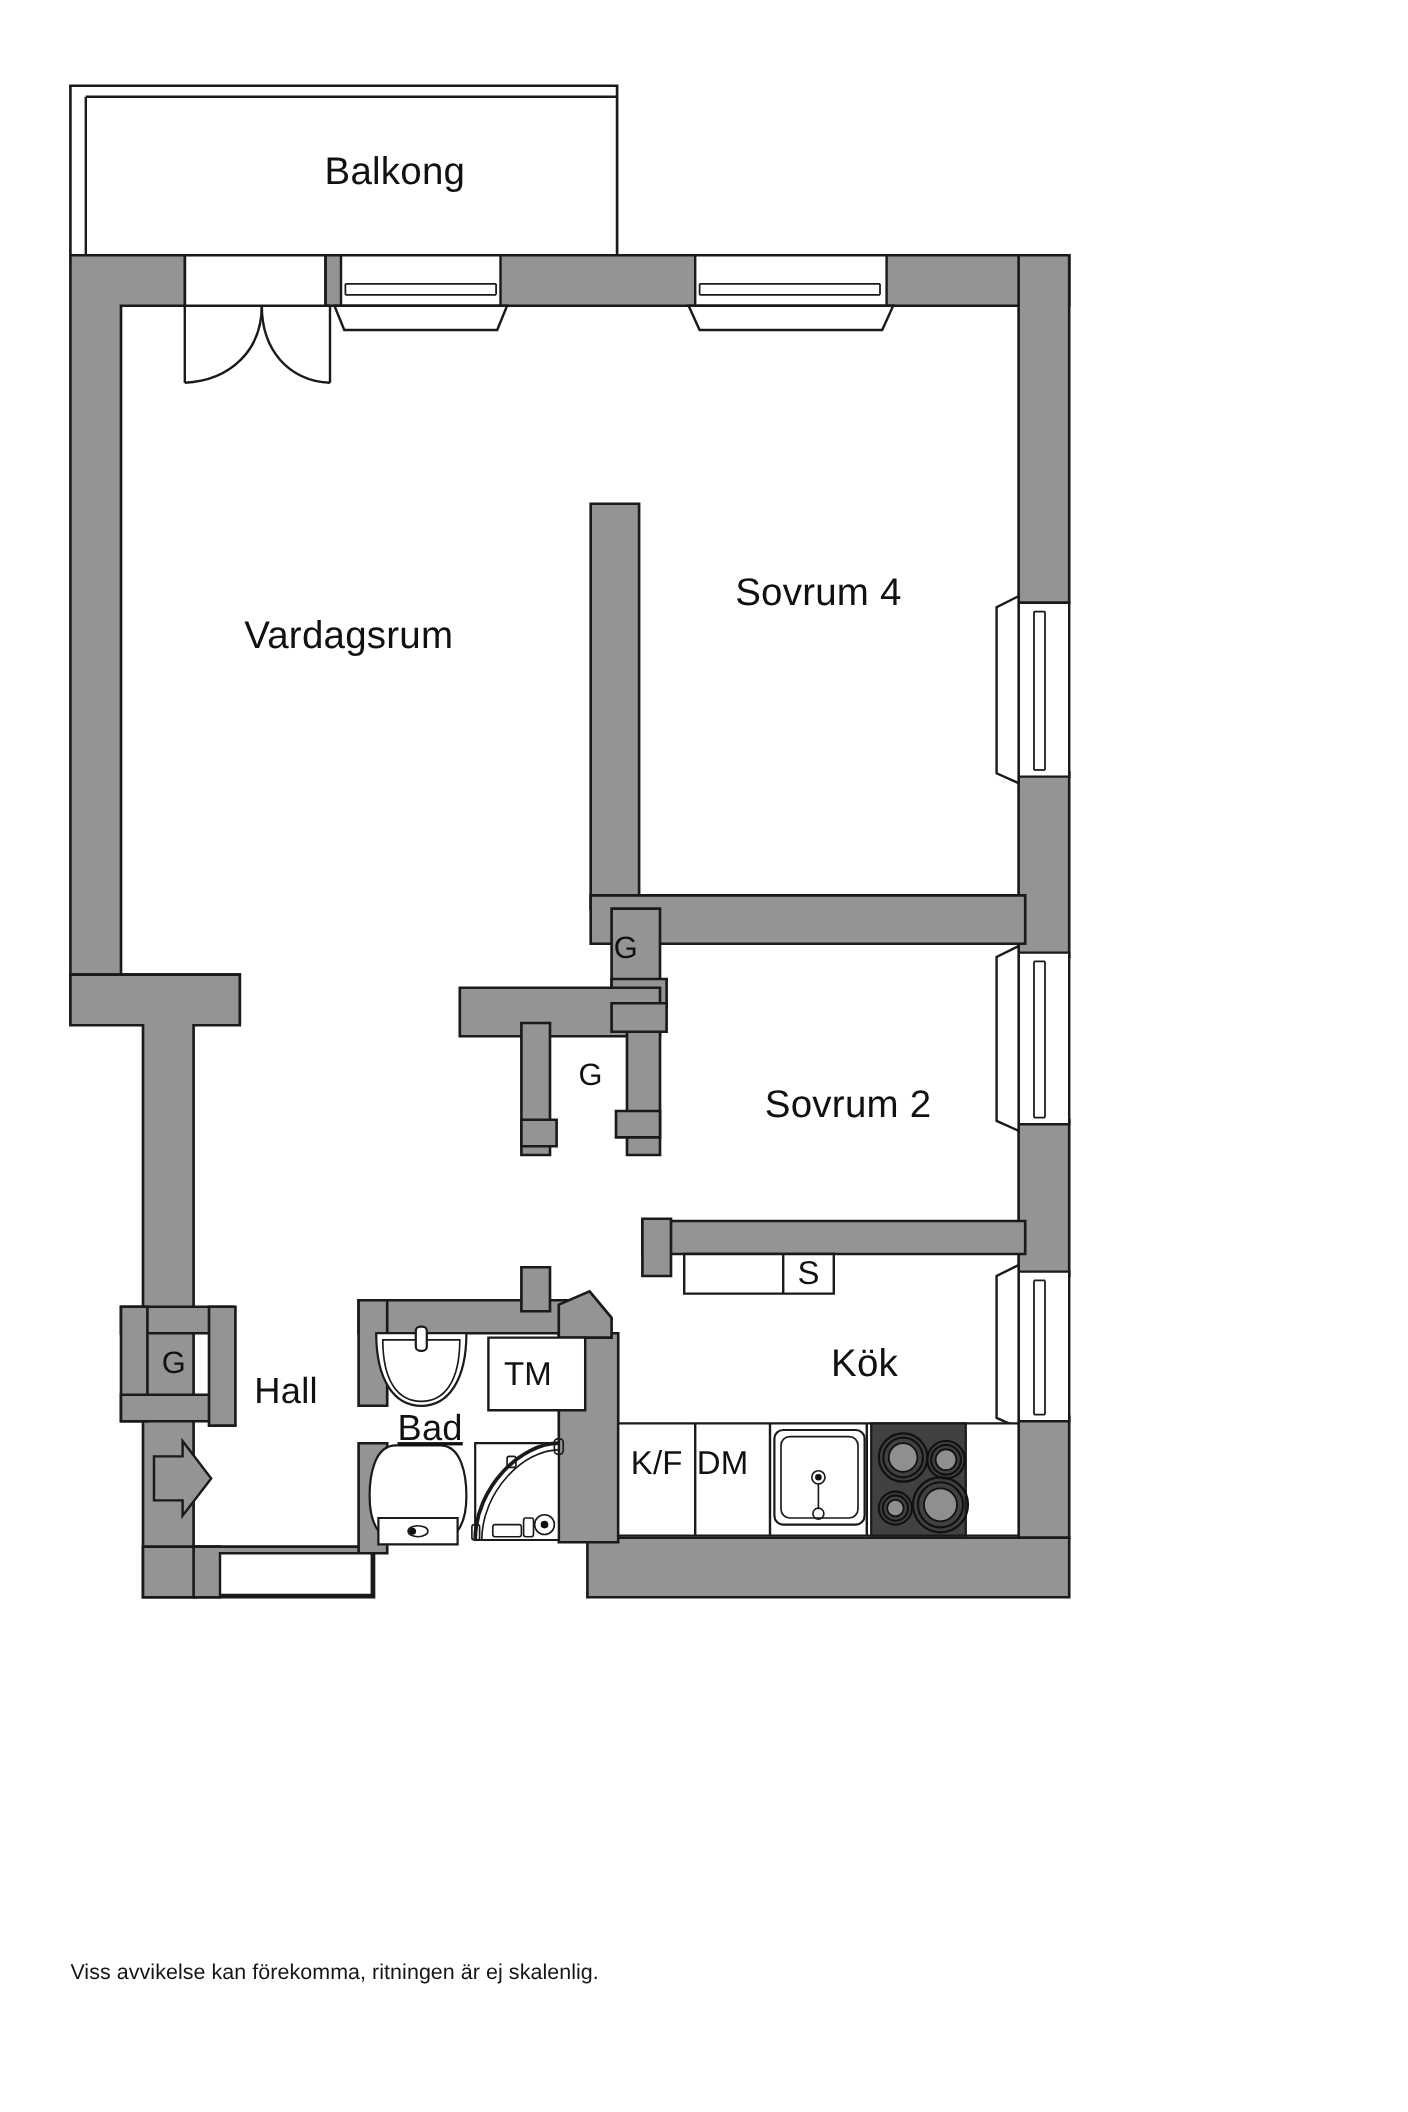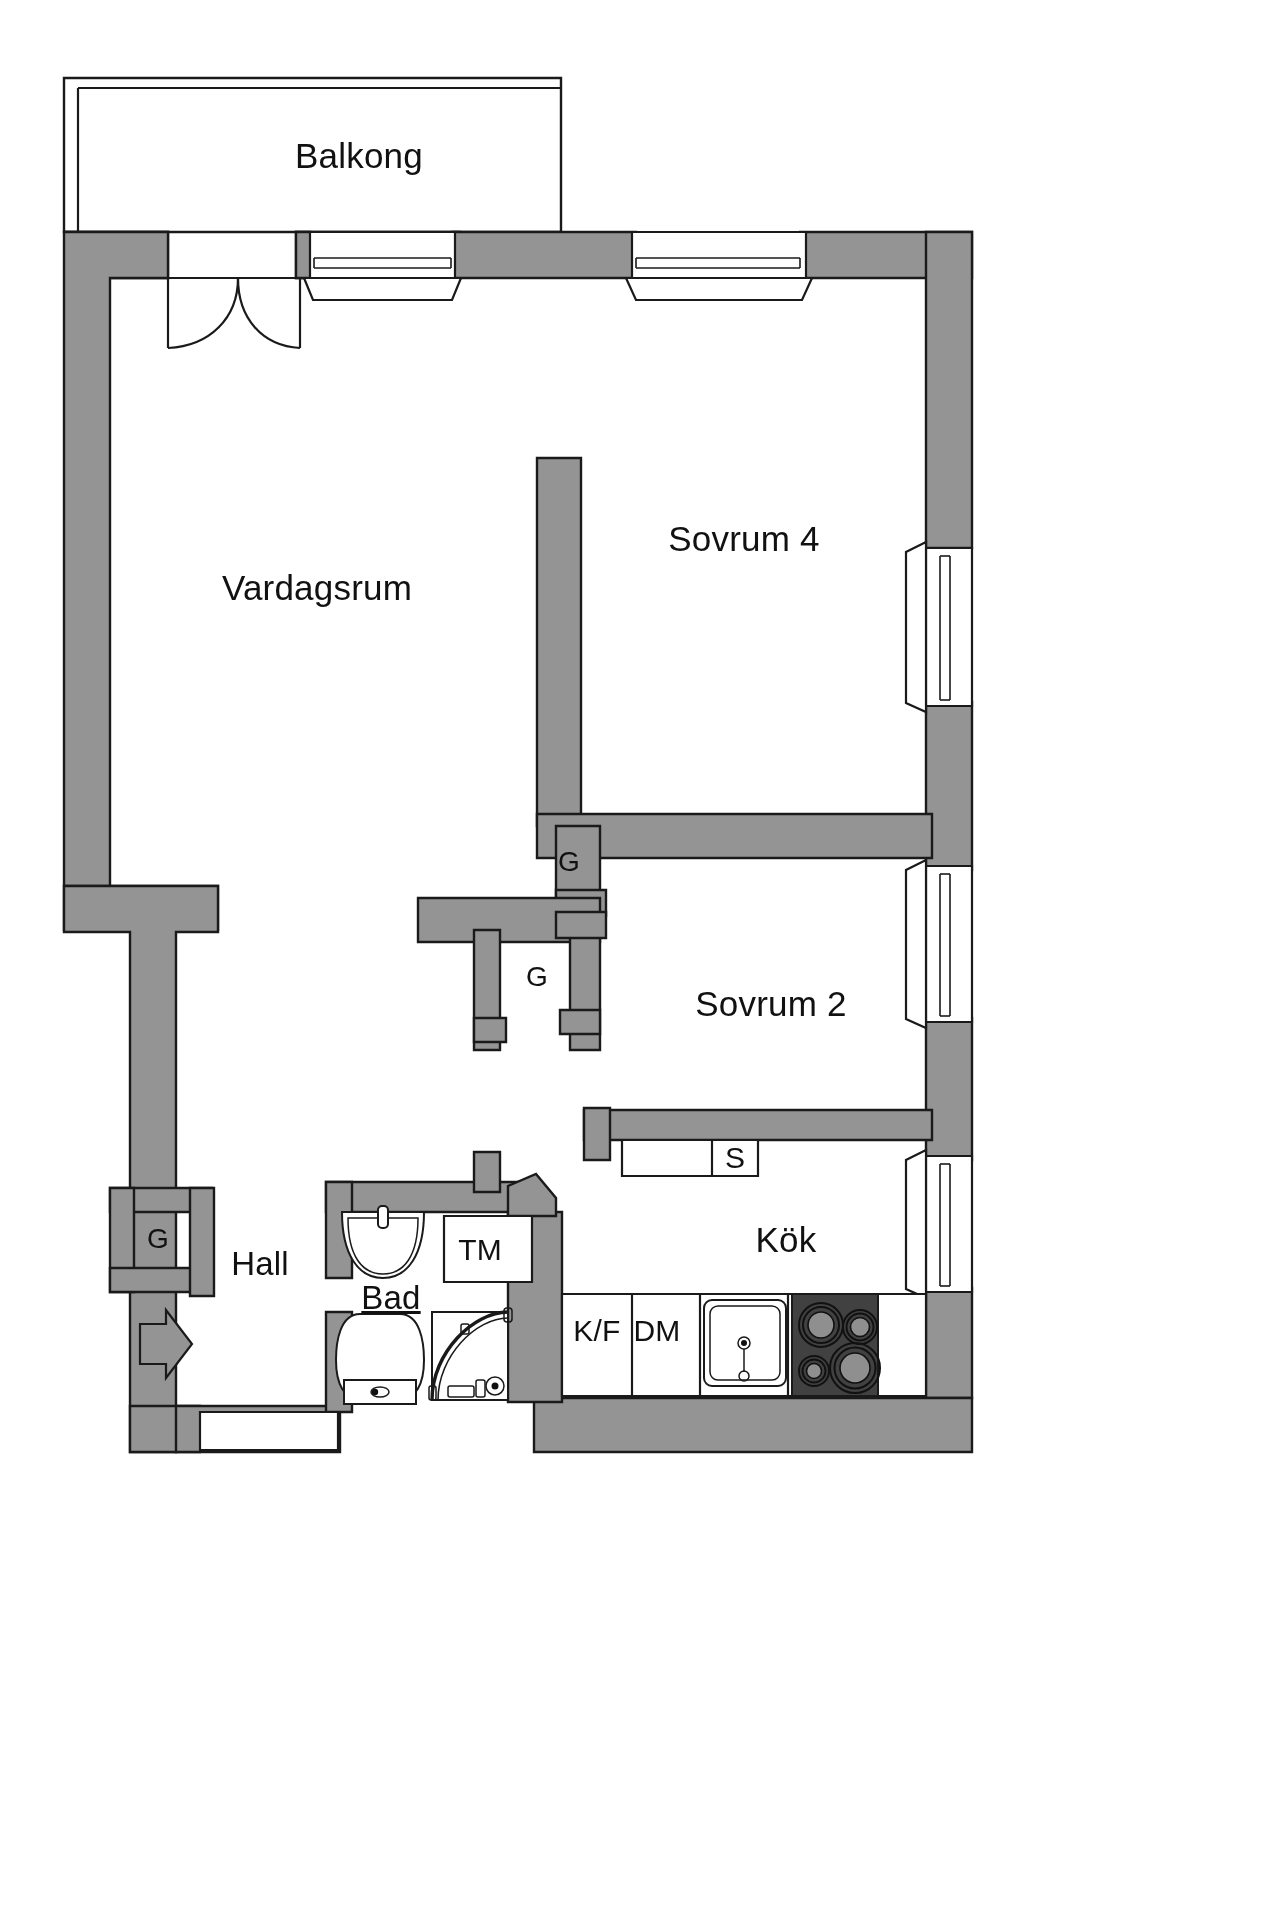--- a/index.html
+++ b/index.html
@@ -315,35 +315,36 @@
       <circle class="burner-inner" cx="814" cy="1371" r="7.5"></circle>
       <circle class="burner-outer" cx="855" cy="1368" r="25"></circle>
       <circle class="burner-outer" cx="855" cy="1368" r="20.5"></circle>
       <circle class="burner-inner" cx="855" cy="1368" r="15"></circle>
     </g>
 
   </svg>
 
   <div>
     <div class="room-label lbl-xl" style="left:319px; top:156px;margin-left:40px;">Balkong</div>
-    <div class="room-label lbl-xl" style="left:317px; top:578px;margin-top:10px;">Vardagsrum</div>
+    <div class="room-label lbl-xl" style="left:317px; top:578px;">Vardagsrum</div>
     <div class="room-label lbl-xl" style="left:744px; top:539px;">Sovrum 4</div>
     <div class="room-label lbl-xl" style="left:771px; top:968px;margin-top:36px;">Sovrum 2</div>
     <div class="room-label lbl-xl" style="left:786px; top:1240px;">Kök</div>
     <div class="room-label lbl-lg" style="left:260px; top:1264px;">Hall</div>
     <div class="room-label lbl-lg" style="left:391px; top:1298px;text-decoration:underline;">Bad</div>
   </div>
 
   <div>
     <div class="room-label lbl-sm" style="left:569px; top:862px;">G</div>
     <div class="room-label lbl-sm" style="left:537px; top:977px;">G</div>
     <div class="room-label lbl-sm" style="left:158px; top:1239px;">G</div>
   </div>
 
   <div>
     <div class="room-label lbl-md" style="left:480px; top:1250px;">TM</div>
     <div class="room-label lbl-md" style="left:735px; top:1158px;">S</div>
     <div class="room-label lbl-md" style="left:597px; top:1331px;">K/F</div>
     <div class="room-label lbl-md" style="left:657px; top:1331px;">DM</div>
   </div>
 
+  <div class="disclaimer">Viss avvikelse kan förekomma, ritningen är ej skalenlig.</div>
 
 </div>
 
 </body></html>

